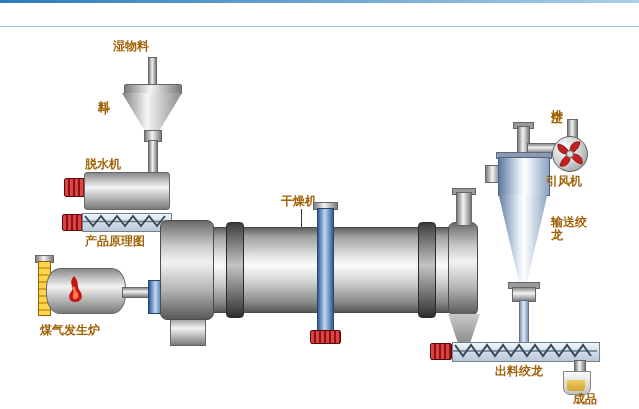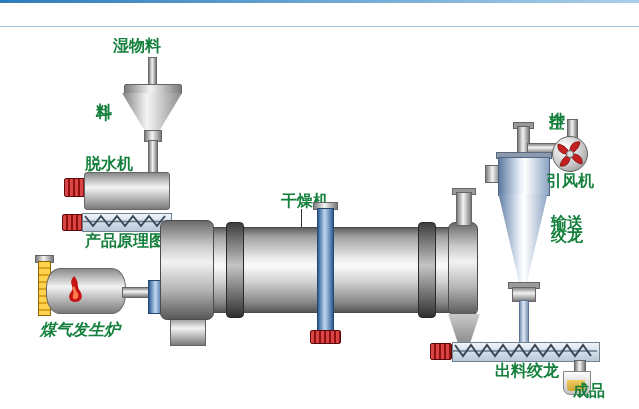--- a/index.html
+++ b/index.html
@@ -9,21 +9,21 @@
   
   .top-bar{left:0;top:0;width:639px;height:3px;
            background:linear-gradient(to right,#2e7cbb,#aacfe9);}
   .header-rule{left:0;top:26px;width:639px;height:1px;background:#9fc3e0;}
   .header-tab{left:4px;top:5px;width:100px;height:20px;line-height:20px;text-align:center;
               background:linear-gradient(to bottom,#f5404f,#c00016);
               color:#fff;font-size:12px;font-weight:bold;letter-spacing:2px;
               border:1px solid #9a0010;border-radius:2px;
               box-shadow:2px 2px 0 rgba(160,160,160,.55);}
   
-  .lbl{position:absolute;font-size:16px;font-weight:bold;color:#15803d;white-space:nowrap;line-height:14px;}
+  .lbl{position:absolute;font-size:12px;font-weight:bold;color:#a16207;white-space:nowrap;line-height:14px;}
   .lbl-v{writing-mode:vertical-rl;letter-spacing:2px;white-space:normal;}
   .lbl-wrap{white-space:normal;width:40px;word-break:break-all;line-height:13px;}
   
   .metal-h{background:linear-gradient(to right,#7d7d7d,#f3f3f3 45%,#7a7a7a);border:1px solid #666;}
   .metal-v{background:linear-gradient(to bottom,#8a8a8a,#f3f3f3 40%,#7a7a7a);border:1px solid #666;}
   .shell{background:linear-gradient(to bottom,#5f5f5f 0%,#9f9f9f 10%,#e8e8e8 35%,#fbfbfb 45%,#cfcfcf 65%,#8a8a8a 88%,#565656 100%);border:1px solid #4c4c4c;}
   .head{background:linear-gradient(to bottom,#6a6a6a 0%,#c9c9c9 25%,#f2f2f2 42%,#b5b5b5 70%,#585858 100%);border:1px solid #4c4c4c;border-radius:7px;}
   .band{background:linear-gradient(to bottom,#3c3c3c,#c4c4c4 45%,#2f2f2f);border:1px solid #2a2a2a;border-radius:4px;}
   .motor{background:repeating-linear-gradient(to right,#d94545 0 3px,#8f1010 3px 5px);border:1px solid #5e0a0a;border-radius:2px;}
   .bluecol{background:linear-gradient(to right,#2f5d96,#bdd7f0 45%,#2f5d96);border:1px solid #24476f;}
@@ -74,21 +74,21 @@
   <div class="abs metal-h" style="left:35px;top:255px;width:17px;height:6px;"></div>
   <div class="abs stack" style="left:38px;top:261px;width:11px;height:53px;"></div>
   <div class="abs metal-v" style="left:46px;top:268px;width:78px;height:44px;border-radius:14px/20px;">
     <svg class="abs" style="left:12px;top:6px;" width="30" height="30" viewBox="0 0 30 30">
       <path d="M15 1 C 8 9, 17 11, 12 17 C 8 22, 11 27, 16 27 C 22 27, 25 22, 21 16 C 17 11, 21 7, 15 1 Z" fill="#c41414"></path>
       <path d="M15 11 C 12 15, 16 16, 14 20 C 13 23, 15 25, 17 24 C 20 23, 20 20, 18 17 C 16 15, 17 13, 15 11 Z" fill="#ff7a4d"></path>
     </svg>
   </div>
   <div class="abs metal-v" style="left:122px;top:287px;width:28px;height:9px;"></div>
   <div class="abs bluecol" style="left:148px;top:280px;width:14px;height:32px;"></div>
-  <div class="lbl" style="left:40px;top:323px;font-style:italic;">煤气发生炉</div>
+  <div class="lbl" style="left:40px;top:323px;">煤气发生炉</div>
 
   <div class="abs metal-v" style="left:170px;top:316px;width:34px;height:28px;"></div>
   <div class="abs shell" style="left:205px;top:227px;width:245px;height:84px;"></div>
   <div class="abs band" style="left:226px;top:222px;width:16px;height:94px;"></div>
   <div class="abs band" style="left:418px;top:222px;width:16px;height:94px;"></div>
   <div class="abs head" style="left:160px;top:220px;width:52px;height:98px;"></div>
   <div class="abs head" style="left:448px;top:222px;width:28px;height:92px;"></div>
 
   <div class="lbl" style="left:281px;top:194px;">干燥机</div>
   <div class="abs" style="left:301px;top:209px;width:1px;height:18px;background:#333;"></div>
@@ -134,15 +134,15 @@
       <line x1="0" y1="8" x2="144" y2="8" stroke="#66778a" stroke-width="1.5"></line>
       <polyline points="2,2 10,13 18,2 26,13 34,2 42,13 50,2 58,13 66,2 74,13 82,2 90,13 98,2 106,13 114,2 122,13 130,2 138,13" fill="none" stroke="#3a4a5a" stroke-width="2"></polyline>
     </svg>
   </div>
   <div class="lbl" style="left:495px;top:364px;">出料绞龙</div>
   <div class="abs metal-h" style="left:574px;top:360px;width:10px;height:12px;"></div>
 
   <div class="abs bucket" style="left:563px;top:371px;width:26px;height:22px;">
     <div class="abs bucket-fill" style="left:3px;top:8px;width:18px;height:11px;"></div>
   </div>
-  <div class="lbl" style="left:573px;top:384px;">成品</div>
+  <div class="lbl" style="left:573px;top:392px;">成品</div>
 
 </div>
 
 </body></html>

